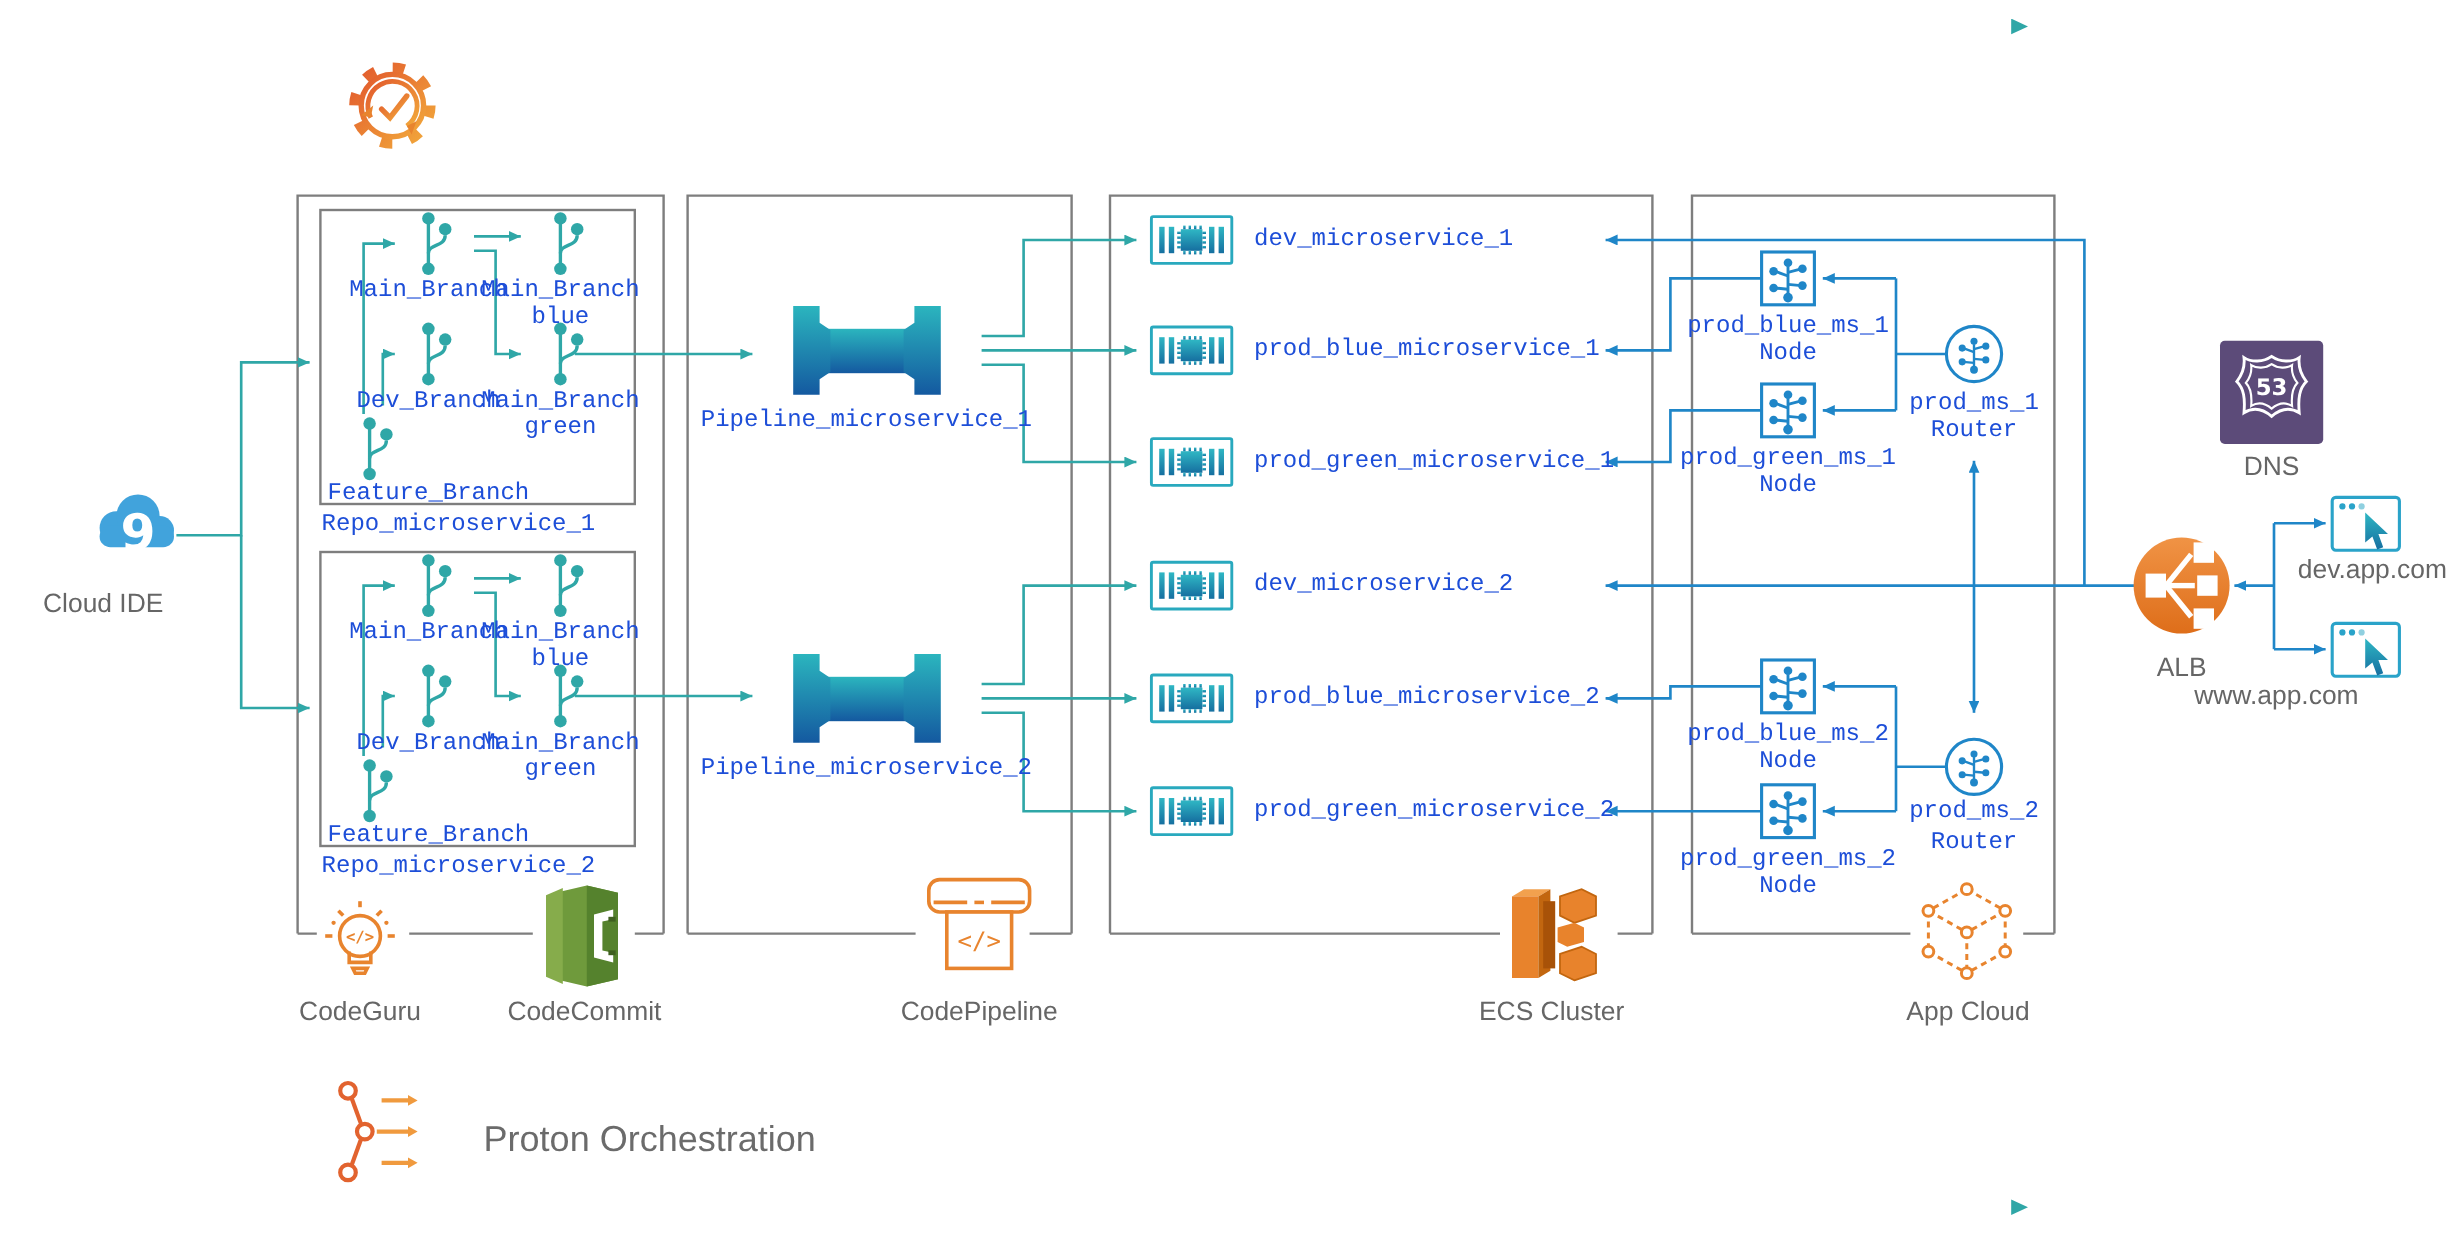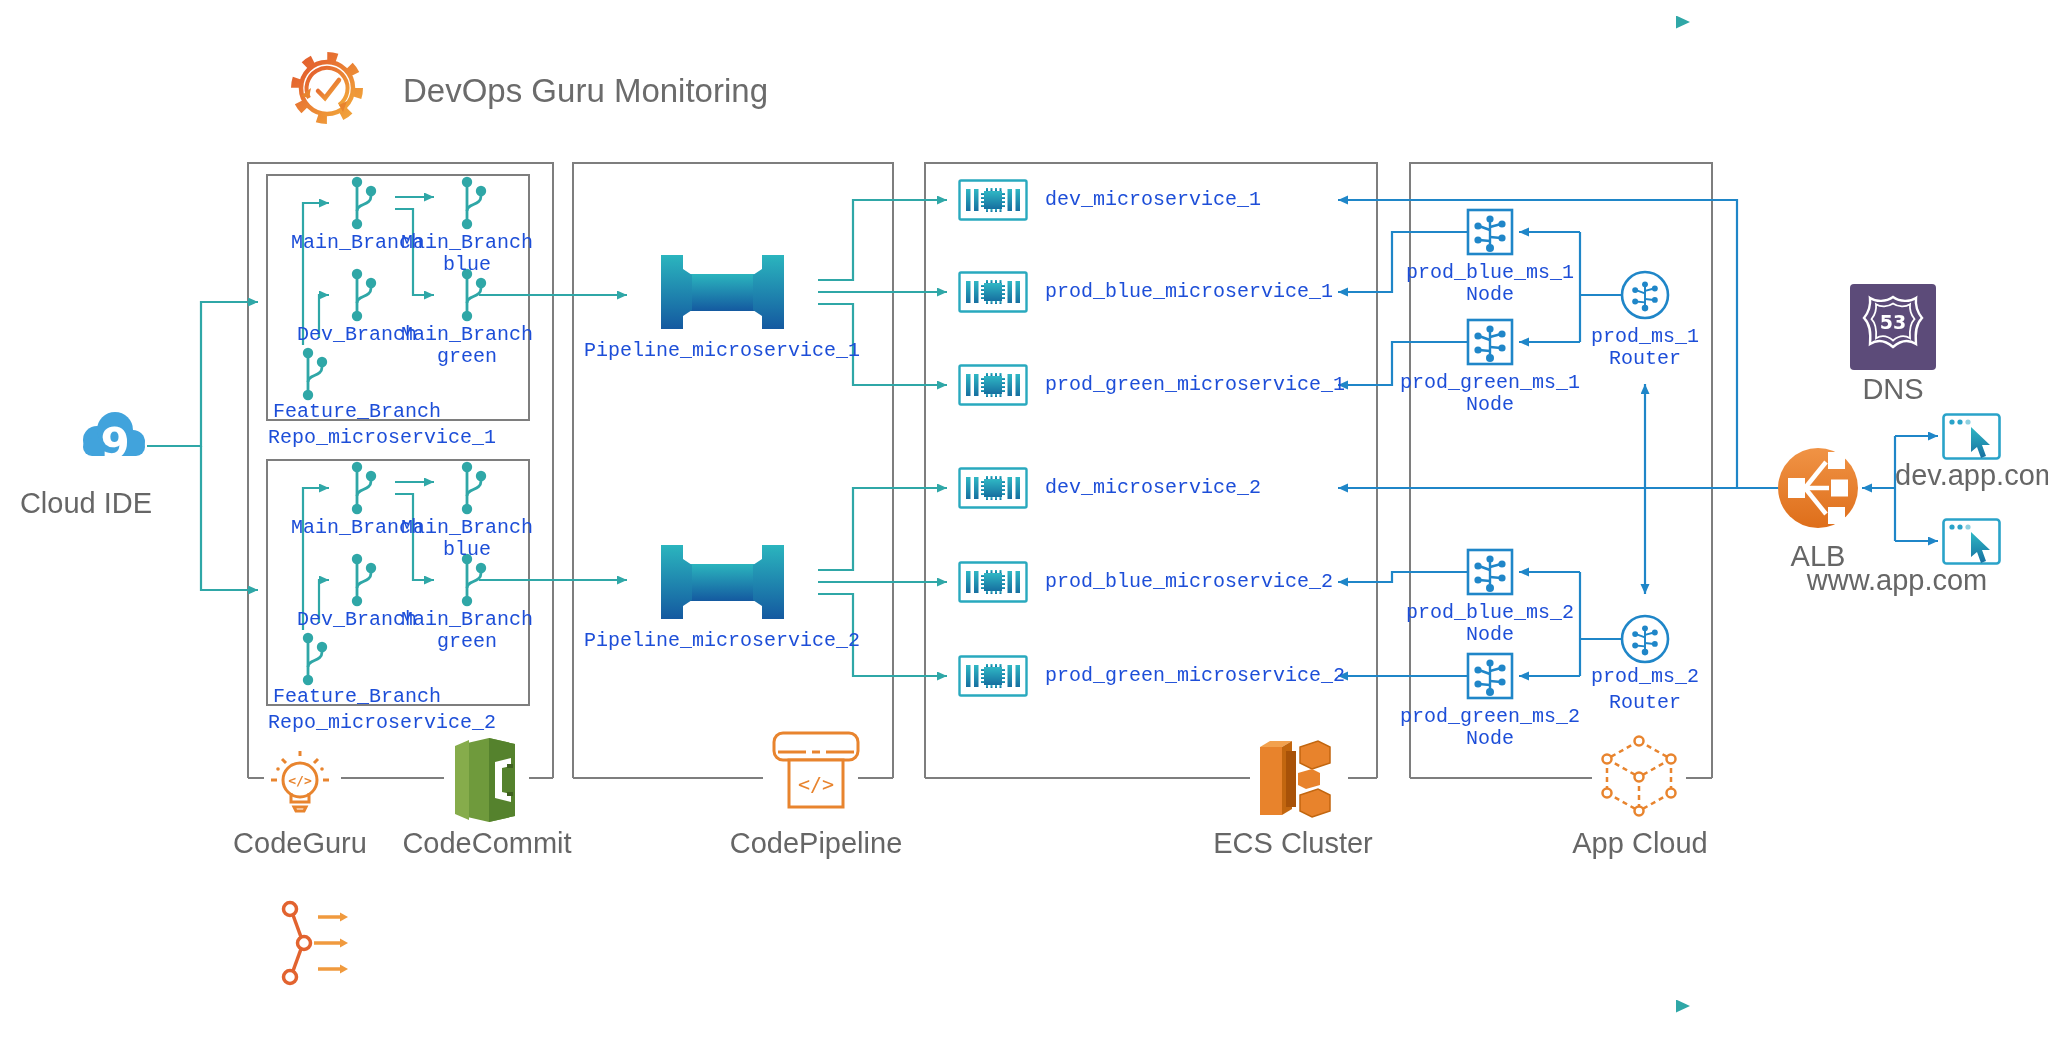--- a/index.html
+++ b/index.html
@@ -1,21 +1,21 @@
 <!DOCTYPE html>
 <html><head>
 <meta charset="utf-8">
 <style>
   html,body{margin:0;padding:0;background:#ffffff;}
   .canvas{position:relative;width:2048px;height:1038px;background:#fff;overflow:hidden;
           font-family:"Liberation Sans",sans-serif;}
   .layer{position:absolute;left:0;top:0;}
   .lbl{position:absolute;white-space:pre;line-height:22px;}
   .mono{font-family:"Liberation Mono","DejaVu Sans Mono",monospace;font-size:20px;color:#1d4ed8;}
-  .sans{font-family:"Liberation Sans",sans-serif;font-size:29px;color:#666666;}
+  .sans{font-family:"Liberation Sans",sans-serif;font-size:22px;color:#666666;}
   .title{font-family:"Liberation Sans",sans-serif;color:#6B6B6B;}
   .t-top{font-size:33px;line-height:38px;}
   .t-bot{font-size:30px;line-height:34px;}
   .c{transform:translateX(-50%);text-align:center;}
 </style>
 </head>
 <body>
 
 <div class="canvas">
 
@@ -337,21 +337,21 @@
       <path d="M36,14 H58"></path>
           <path d="M32,40 H58"></path>
           <path d="M36,66 H58"></path>
     </g>
     <polygon points="58,9.5 66,14 58,18.5" fill="#F09A3E"></polygon>
     <polygon points="58,35.5 66,40 58,44.5" fill="#F09A3E"></polygon>
     <polygon points="58,61.5 66,66 58,70.5" fill="#F09A3E"></polygon>
   </g>
 </svg>
 
-<div class="lbl title t-top" style="left:403px;top:72px">DevOps Guru Monitoring</div>
+<div class="lbl title t-bot" style="left:403px;top:933px">Proton Orchestration</div>
 
 <div class="lbl sans c" style="left:86px;top:492px">Cloud IDE</div>
 
 <div class="lbl mono c" style="left:357px;top:232px">Main_Branch</div>
 <div class="lbl mono c" style="left:467px;top:232px">Main_Branch</div>
 <div class="lbl mono c" style="left:467px;top:254px">blue</div>
 <div class="lbl mono c" style="left:357px;top:324px">Dev_Branch</div>
 <div class="lbl mono c" style="left:467px;top:324px">Main_Branch</div>
 <div class="lbl mono c" style="left:467px;top:346px">green</div>
 <div class="lbl mono c" style="left:357px;top:401px">Feature_Branch</div>

